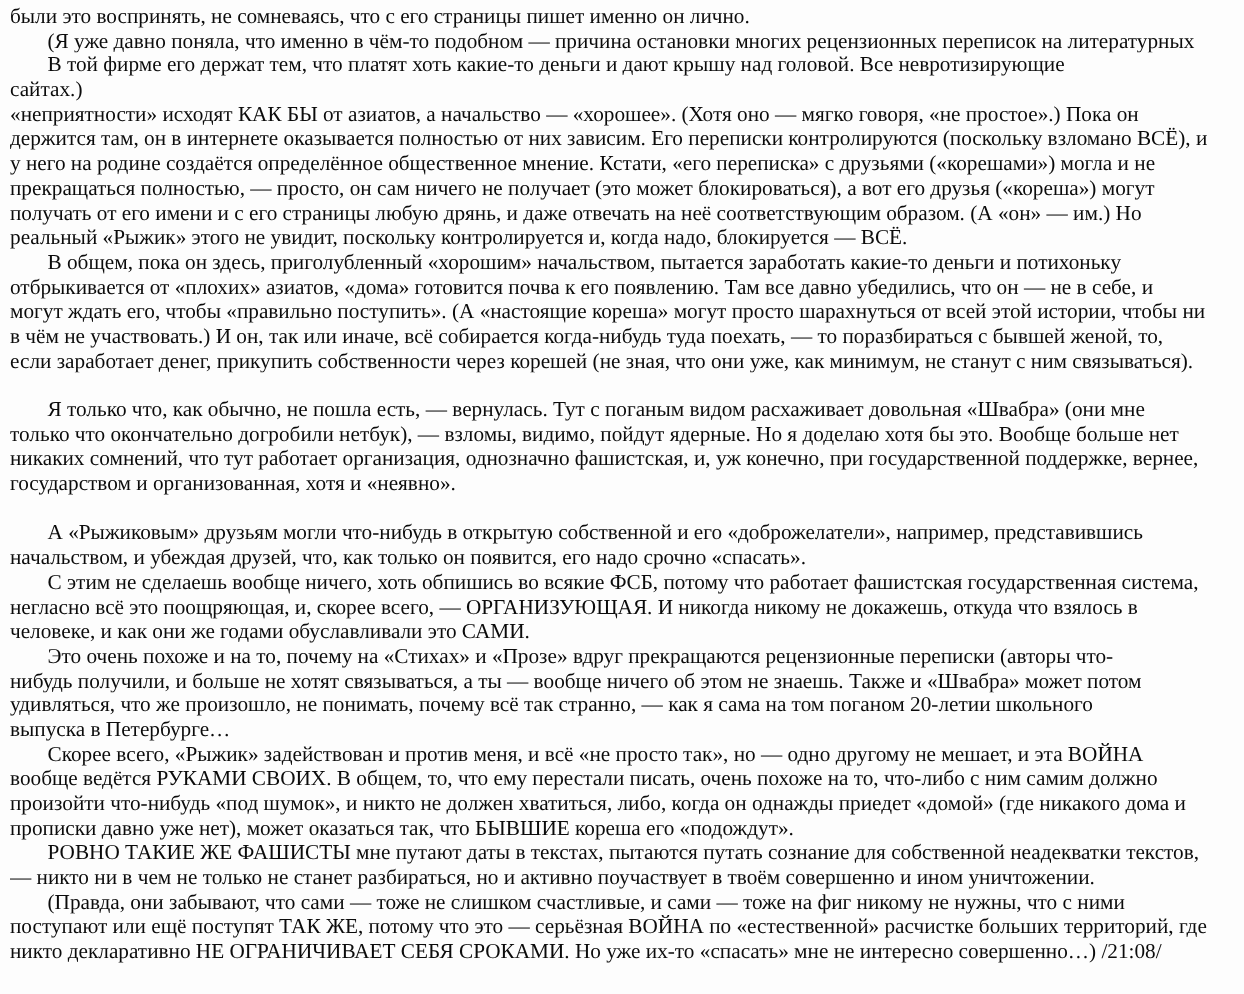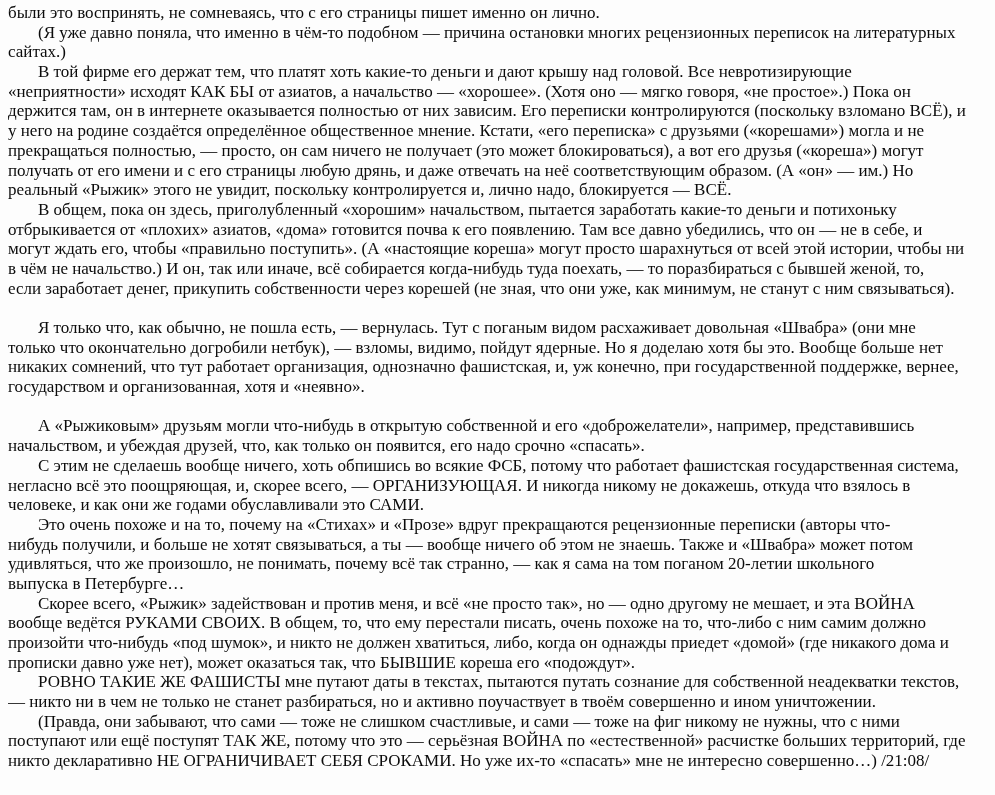--- a/index.html
+++ b/index.html
@@ -32,32 +32,32 @@
     height: 19.7px;
   }
 </style>
 </head>
 <body>
 
 <div class="page">
   <div id="doc-body">
       <div class="line">были это воспринять, не сомневаясь, что с его страницы пишет именно он лично.</div>
       <div class="line indent">(Я уже давно поняла, что именно в чём-то подобном — причина остановки многих рецензионных переписок на литературных</div>
+      <div class="line indent">В той фирме его держат тем, что платят хоть какие-то деньги и дают крышу над головой. Все невротизирующие</div>
       <div class="line">сайтах.)</div>
-      <div class="line indent">В той фирме его держат тем, что платят хоть какие-то деньги и дают крышу над головой. Все невротизирующие</div>
       <div class="line">«неприятности» исходят КАК БЫ от азиатов, а начальство — «хорошее». (Хотя оно — мягко говоря, «не простое».) Пока он</div>
       <div class="line">держится там, он в интернете оказывается полностью от них зависим. Его переписки контролируются (поскольку взломано ВСЁ), и</div>
       <div class="line">у него на родине создаётся определённое общественное мнение. Кстати, «его переписка» с друзьями («корешами») могла и не</div>
       <div class="line">прекращаться полностью, — просто, он сам ничего не получает (это может блокироваться), а вот его друзья («кореша») могут</div>
       <div class="line">получать от его имени и с его страницы любую дрянь, и даже отвечать на неё соответствующим образом. (А «он» — им.) Но</div>
-      <div class="line">реальный «Рыжик» этого не увидит, поскольку контролируется и, лично надо, блокируется — ВСЁ.</div>
+      <div class="line">реальный «Рыжик» этого не увидит, поскольку контролируется и, когда надо, блокируется — ВСЁ.</div>
       <div class="line indent">В общем, пока он здесь, приголубленный «хорошим» начальством, пытается заработать какие-то деньги и потихоньку</div>
       <div class="line">отбрыкивается от «плохих» азиатов, «дома» готовится почва к его появлению. Там все давно убедились, что он — не в себе, и</div>
       <div class="line">могут ждать его, чтобы «правильно поступить». (А «настоящие кореша» могут просто шарахнуться от всей этой истории, чтобы ни</div>
-      <div class="line">в чём не начальство.) И он, так или иначе, всё собирается когда-нибудь туда поехать, — то поразбираться с бывшей женой, то,</div>
+      <div class="line">в чём не участвовать.) И он, так или иначе, всё собирается когда-нибудь туда поехать, — то поразбираться с бывшей женой, то,</div>
       <div class="line">если заработает денег, прикупить собственности через корешей (не зная, что они уже, как минимум, не станут с ним связываться).</div>
       <div class="line blank"></div>
       <div class="line indent">Я только что, как обычно, не пошла есть, — вернулась. Тут с поганым видом расхаживает довольная «Швабра» (они мне</div>
       <div class="line">только что окончательно догробили нетбук), — взломы, видимо, пойдут ядерные. Но я доделаю хотя бы это. Вообще больше нет</div>
       <div class="line">никаких сомнений, что тут работает организация, однозначно фашистская, и, уж конечно, при государственной поддержке, вернее,</div>
       <div class="line">государством и организованная, хотя и «неявно».</div>
       <div class="line blank"></div>
       <div class="line indent">А «Рыжиковым» друзьям могли что-нибудь в открытую собственной и его «доброжелатели», например, представившись</div>
       <div class="line">начальством, и убеждая друзей, что, как только он появится, его надо срочно «спасать».</div>
       <div class="line indent">С этим не сделаешь вообще ничего, хоть обпишись во всякие ФСБ, потому что работает фашистская государственная система,</div>

